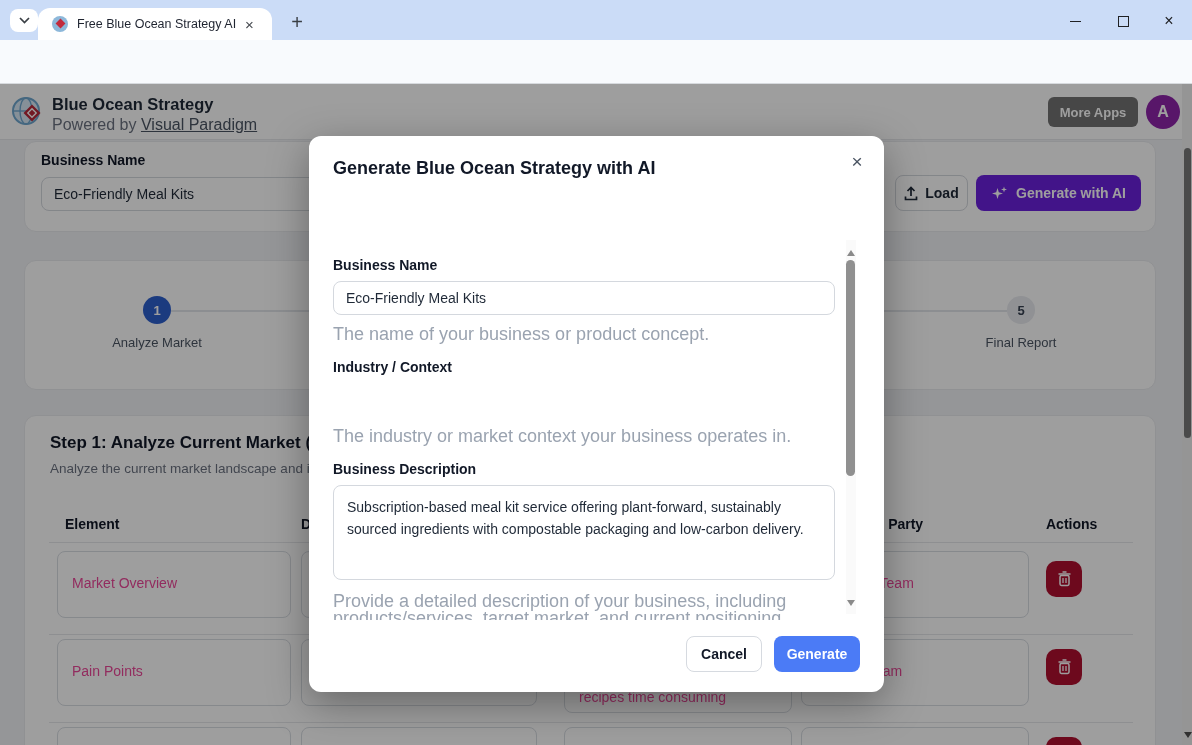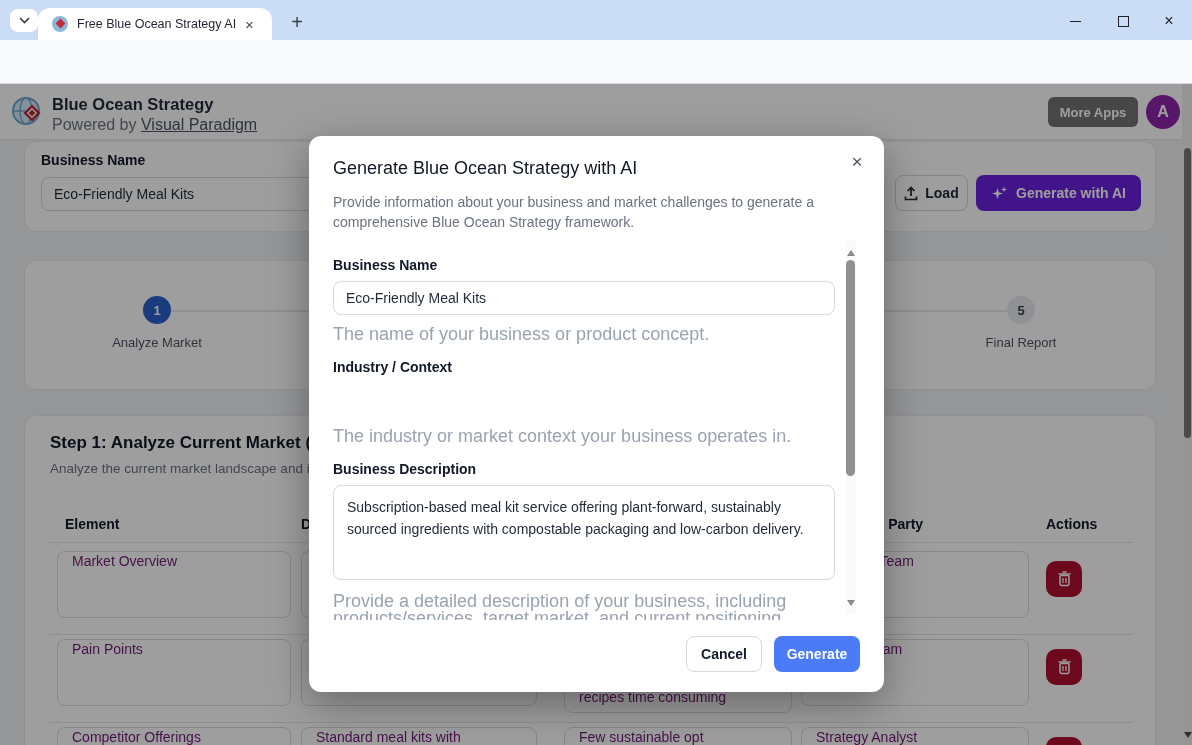--- a/index.html
+++ b/index.html
@@ -58,33 +58,33 @@
   #steps-card { left:24px; top:176px; width:1132px; height:130px; }
   .step-line { left:146px; top:49px; width:836px; height:2px; background:#e2e5ea; }
   .step-circle { width:28px; height:28px; border-radius:50%; display:flex; align-items:center; justify-content:center; font-size:13px; font-weight:bold; cursor:pointer; }
   .step-label { width:140px; text-align:center; font-size:13px; color:#4b5563; }
 
   #table-card { left:24px; top:331px; width:1132px; height:430px; border-radius:12px 12px 0 0; }
   #tc-title { left:25px; top:17px; font-size:17px; font-weight:bold; color:#111827; white-space:nowrap; }
   #tc-sub { left:25px; top:45px; font-size:13.5px; color:#6b7280; white-space:nowrap; }
   .col-head { top:100px; font-size:14px; font-weight:bold; color:#111827; white-space:nowrap; }
   .hline { left:24px; width:1084px; height:1px; background:#e5e7eb; }
-  .cellbox { border:1px solid #d9dde3; border-radius:8px; background:#fff; font-size:14px; color:#701a75; padding:1px 14px; overflow:hidden; white-space:nowrap; }
+  .cellbox { border:1px solid #d9dde3; border-radius:8px; background:#fff; font-size:14px; color:#ec4899; padding:23px 14px; overflow:hidden; white-space:nowrap; }
   .del-btn { width:36px; height:36px; background:#b01030; border:none; border-radius:10px; display:flex; align-items:center; justify-content:center; cursor:pointer; }
 
   
   #page-sb { left:1182px; top:0; width:10px; height:661px; background:#f1f1f1; }
   #page-sb-thumb { left:1183.5px; top:64px; width:7px; height:290px; background:#787878; border-radius:4px; cursor:pointer; }
   #page-sb-down { left:1184px; top:648px; width:0; height:0; border:4px solid transparent; border-top:6px solid #4f4f4f; cursor:pointer; }
 
   #dim-overlay { left:0; top:0; width:1192px; height:661px; background:rgba(0,0,0,0.38); z-index:50; }
 
   
   #modal { left:309px; top:52px; width:575px; height:556px; background:#fff; border-radius:12px; box-shadow:0 12px 40px rgba(0,0,0,0.35); z-index:60; }
-  #modal-title { left:24px; top:22px; font-size:18px; font-weight:normal; color:#111827; }
+  #modal-title { left:24px; top:22px; font-size:18px; font-weight:bold; color:#111827; }
   #modal-close { left:536px; top:14px; width:24px; height:24px; font-size:19px; color:#4b5563; display:flex; align-items:center; justify-content:center; cursor:pointer; }
   #modal-sub { left:24px; top:56px; width:508px; font-size:14px; color:#6b7280; line-height:1.45; }
   .m-label { left:24px; font-size:14px; font-weight:bold; color:#111827; }
   .m-input { left:24px; width:502px; height:34px; }
   .m-help { left:24px; font-size:18px; color:#9aa3b0; width:512px; line-height:17px; }
   #m-textarea { left:24px; top:349px; width:502px; height:95px; border:1px solid #d4d8de; border-radius:8px; font-size:14px; line-height:1.55; color:#1f2937; padding:11px 13px; font-family:"Liberation Sans", sans-serif; resize:none; }
   #m-help3 { top:457px; height:27px; overflow:hidden; }
   #m-sb-track { left:537px; top:104px; width:10px; height:374px; background:#fafafa; }
   #m-sb-up { left:538px; top:110px; width:0; height:0; border:4px solid transparent; border-bottom:6px solid #8a8a8a; cursor:pointer; }
   #m-sb-thumb { left:537px; top:124px; width:9px; height:216px; background:#909090; border-radius:5px; cursor:pointer; }
@@ -252,21 +252,20 @@
 
     <div id="page-sb" class="abs"></div>
     <div id="page-sb-thumb" class="abs"></div>
     <div id="page-sb-down" class="abs"></div>
 
     <div id="dim-overlay" class="abs"></div>
 
     <div id="modal" class="abs">
       <div id="modal-title" class="abs">Generate Blue Ocean Strategy with AI</div>
       <div id="modal-close" class="abs">×</div>
-      <div id="modal-sub" class="abs">Provide information about your business and market challenges to generate a comprehensive Blue Ocean Strategy framework.</div>
 
       <div class="abs m-label" style="top:121px;">Business Name</div>
       <input class="abs text-input m-input" style="top: 145px;" value="Eco-Friendly Meal Kits">
       <div class="abs m-help" style="top:190px;">The name of your business or product concept.</div>
 
       <div class="abs m-label" style="top:223px;">Industry / Context</div>
       <div class="abs m-help" style="top:292px;">The industry or market context your business operates in.</div>
 
       <div class="abs m-label" style="top:325px;">Business Description</div>
       <textarea id="m-textarea" class="abs" style="">Subscription-based meal kit service offering plant-forward, sustainably sourced ingredients with compostable packaging and low-carbon delivery.</textarea>

